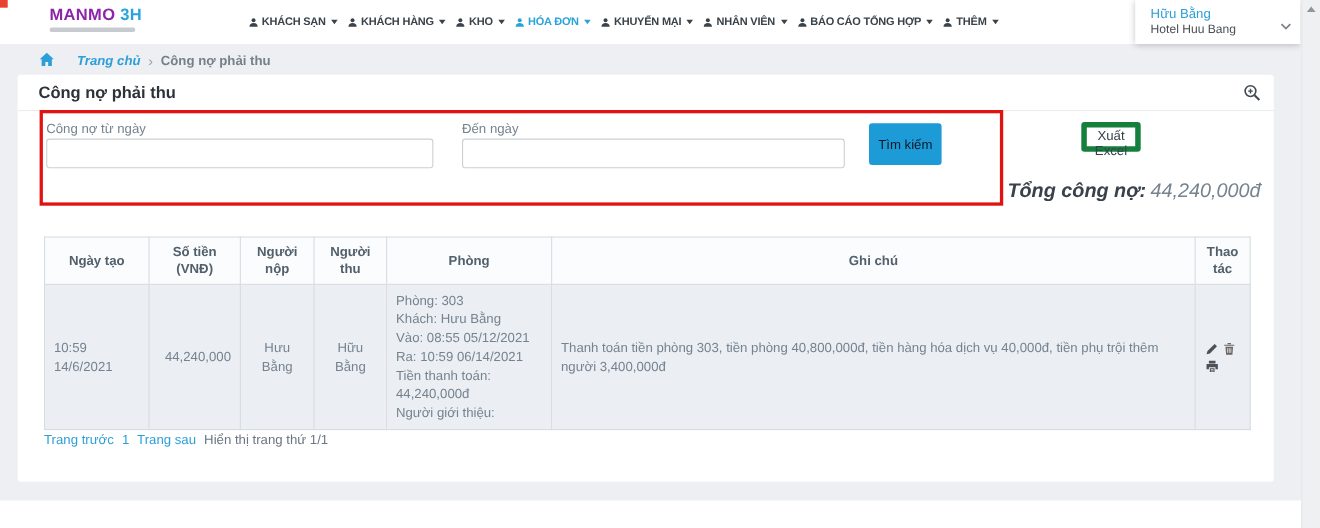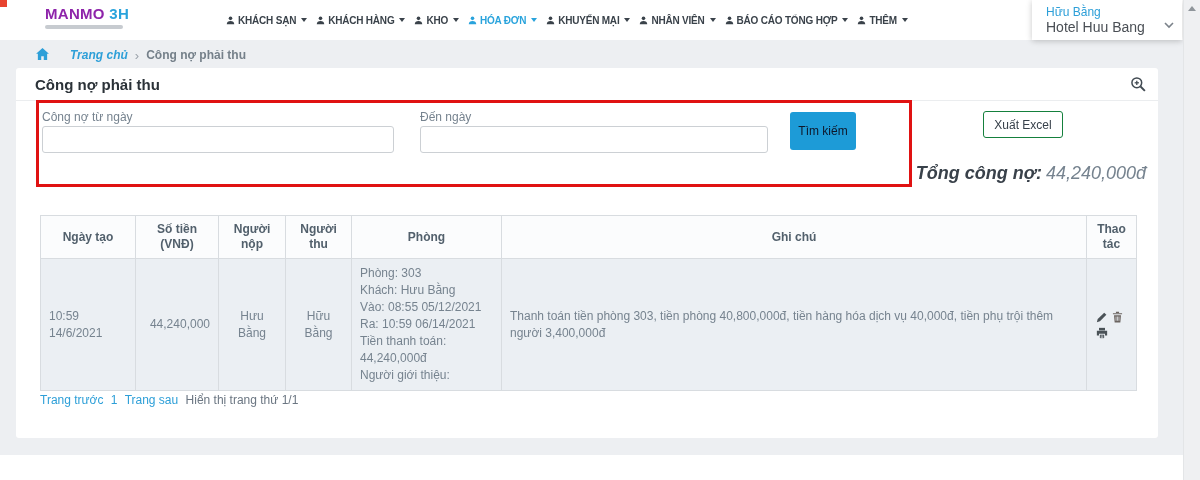--- a/index.html
+++ b/index.html
@@ -21,21 +21,21 @@
     font-size:10px; font-weight:700; color:#3a424a; letter-spacing:-.2px; white-space:nowrap; cursor:pointer; }
   .nav-item .uicon { display:inline-flex; color:#3a424a; }
   .nav-item .caret { width:0; height:0; border-left:3px solid transparent; border-right:3px solid transparent;
     border-top:4px solid #3a424a; margin-left:2px; }
   .nav-item.active, .nav-item.active .uicon { color:#29a3dc;justify-content:flex-end; }
   .nav-item.active .caret { border-top-color:#29a3dc; }
 
   .user-card { position:absolute; right:18px; top:0; width:150px; height:40px; background:#fff;
     box-shadow:0 1px 6px rgba(0,0,0,.22); padding:4px 22px 4px 14px; z-index:8; cursor:pointer; }
   .user-card .uname { color:#2d9fd8; font-size:12px; line-height:16px; }
-  .user-card .uhotel { color:#4a4f55; font-size:14px; line-height:14px; }
+  .user-card .uhotel { color:#4a4f55; font-size:11px; line-height:14px; }
   .user-card .chev { position:absolute; right:8px; top:15px; color:#7b828a; }
 
   
   .scrollbar { position:absolute; right:0; top:0; width:17px; height:480px;
     background:#eff0f2; border-left:1px solid #e3e5e7; z-index:10; }
   .scroll-up { position:absolute; top:6px; left:4px; width:0; height:0;
     border-left:4px solid transparent; border-right:4px solid transparent; border-bottom:5px solid #8f959b; }
 
   
   .content-bg { position:absolute; top:40px; left:0; width:1183px; height:415px; background:#edeff2; }
@@ -49,22 +49,22 @@
   .panel { position:absolute; left:16px; top:68px; width:1142px; height:370px; background:#fff; border-radius:3px; }
   .panel-title { position:absolute; left:19px; top:8px; font-size:15px; font-weight:700; color:#2b3238; }
   .panel-zoom { position:absolute; right:10px; top:8px; width:18px; height:18px; color:#414a52; cursor:pointer; }
   .panel-divider { position:absolute; left:0; top:32px; width:100%; height:1px; background:#ebedef; }
 
   .field-label { position:absolute; font-size:12px; color:#76838f; }
   .text-input { position:absolute; height:27px; border:1px solid #ccd0d4; border-radius:3px; background:#fff;
     font-size:12px; color:#333; padding:0 8px; outline:none; }
   .btn-search { position:absolute; left:774px; top:44px; width:66px; height:38px; background:#1d9bd7;
     color:#0f172a; border:none; border-radius:3px; font-size:12px; cursor:pointer; }
-  .btn-export { position:absolute; left:967px; top:43px; width:80px; height:27px; background:#fff;
-    color:#37404a; border:1px solid #15803d; border-radius:3px; font-size:12px; cursor:pointer; }
+  .btn-export { position:absolute; left:967px; top:43px; width:54px; height:27px; background:#fff;
+    color:#37404a; border:5px solid #15803d; border-radius:3px; font-size:12px; cursor:pointer; }
   .total-line { position:absolute; right:12px; top:95px; font-size:18px; color:#76838f;font-style:italic; }
   .total-line b { color:#39414a; font-weight:700; margin-right:4px; }
 
   .annotation-box { position:absolute; left:20px; top:32px; width:876px; height:87px;
     border:3px solid #e01212; pointer-events:none; z-index:6; }
 
   
   table.debt { position:absolute; left:24px; top:147px; width:1096px; border-collapse:collapse;
     table-layout:fixed; font-size:12px; }
   table.debt th, table.debt td { border:1px solid #d8dce0; padding:6px 8px; vertical-align:middle; }

